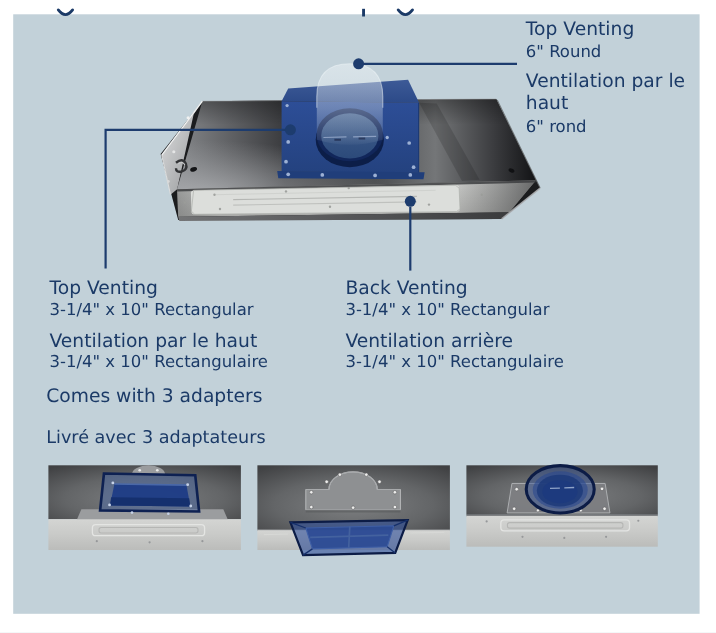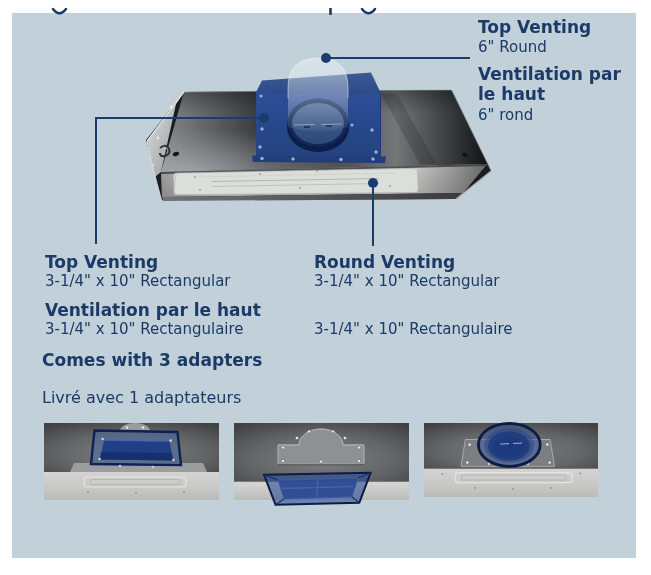--- a/index.html
+++ b/index.html
@@ -1,21 +1,21 @@
 <!DOCTYPE html>
 <html><head>
 <meta charset="utf-8">
 <style>
   html,body{margin:0;padding:0;background:#ffffff;}
   #page{position:relative;width:651px;height:575px;background:#ffffff;overflow:hidden;
         font-family:"DejaVu Sans","Liberation Sans",sans-serif;}
   .panel{position:absolute;left:12px;top:13px;width:624px;height:545px;background:#c2d1d9;}
   svg.gfx{position:absolute;left:0;top:0;}
   .txt{position:absolute;color:#1b3a67;white-space:nowrap;}
-  .b{font-weight:bold;}
+  .b{font-weight:normal;}
   .h17{font-size:17px;line-height:20px;}
   .r15{font-size:15px;line-height:18px;}
   .wrapblock{white-space:normal;width:150px;}
 </style>
 </head>
 <body>
 
 <div id="page">
   <div class="panel"></div>
 
@@ -287,19 +287,20 @@
   <div class="txt b h17" style="left:478px;top:17px;">Top Venting</div>
   <div class="txt r15" style="left:478px;top:38px;">6" Round</div>
   <div class="txt b h17 wrapblock" style="left:478px;top:64px;">Ventilation par le haut</div>
   <div class="txt r15" style="left:478px;top:106px;">6" rond</div>
 
   <div class="txt b h17" style="left:45px;top:252px;">Top Venting</div>
   <div class="txt r15" style="left:45px;top:272px;">3-1/4" x 10" Rectangular</div>
   <div class="txt b h17" style="left:45px;top:300px;">Ventilation par le haut</div>
   <div class="txt r15" style="left:45px;top:320px;">3-1/4" x 10" Rectangulaire</div>
 
-  <div class="txt b h17" style="left:314px;top:252px;">Round Venting</div>
+  <div class="txt b h17" style="left:314px;top:252px;">Back Venting</div>
   <div class="txt r15" style="left:314px;top:272px;">3-1/4" x 10" Rectangular</div>
+  <div class="txt b h17" style="left:314px;top:300px;">Ventilation arrière</div>
   <div class="txt r15" style="left:314px;top:320px;">3-1/4" x 10" Rectangulaire</div>
 
   <div class="txt b h17" style="left:42px;top:350px;">Comes with 3 adapters</div>
-  <div class="txt r15" style="left:42px;top:389px;font-size:16px;">Livré avec 1 adaptateurs</div>
+  <div class="txt r15" style="left:42px;top:389px;font-size:16px;">Livré avec 3 adaptateurs</div>
 </div>
 
 </body></html>

